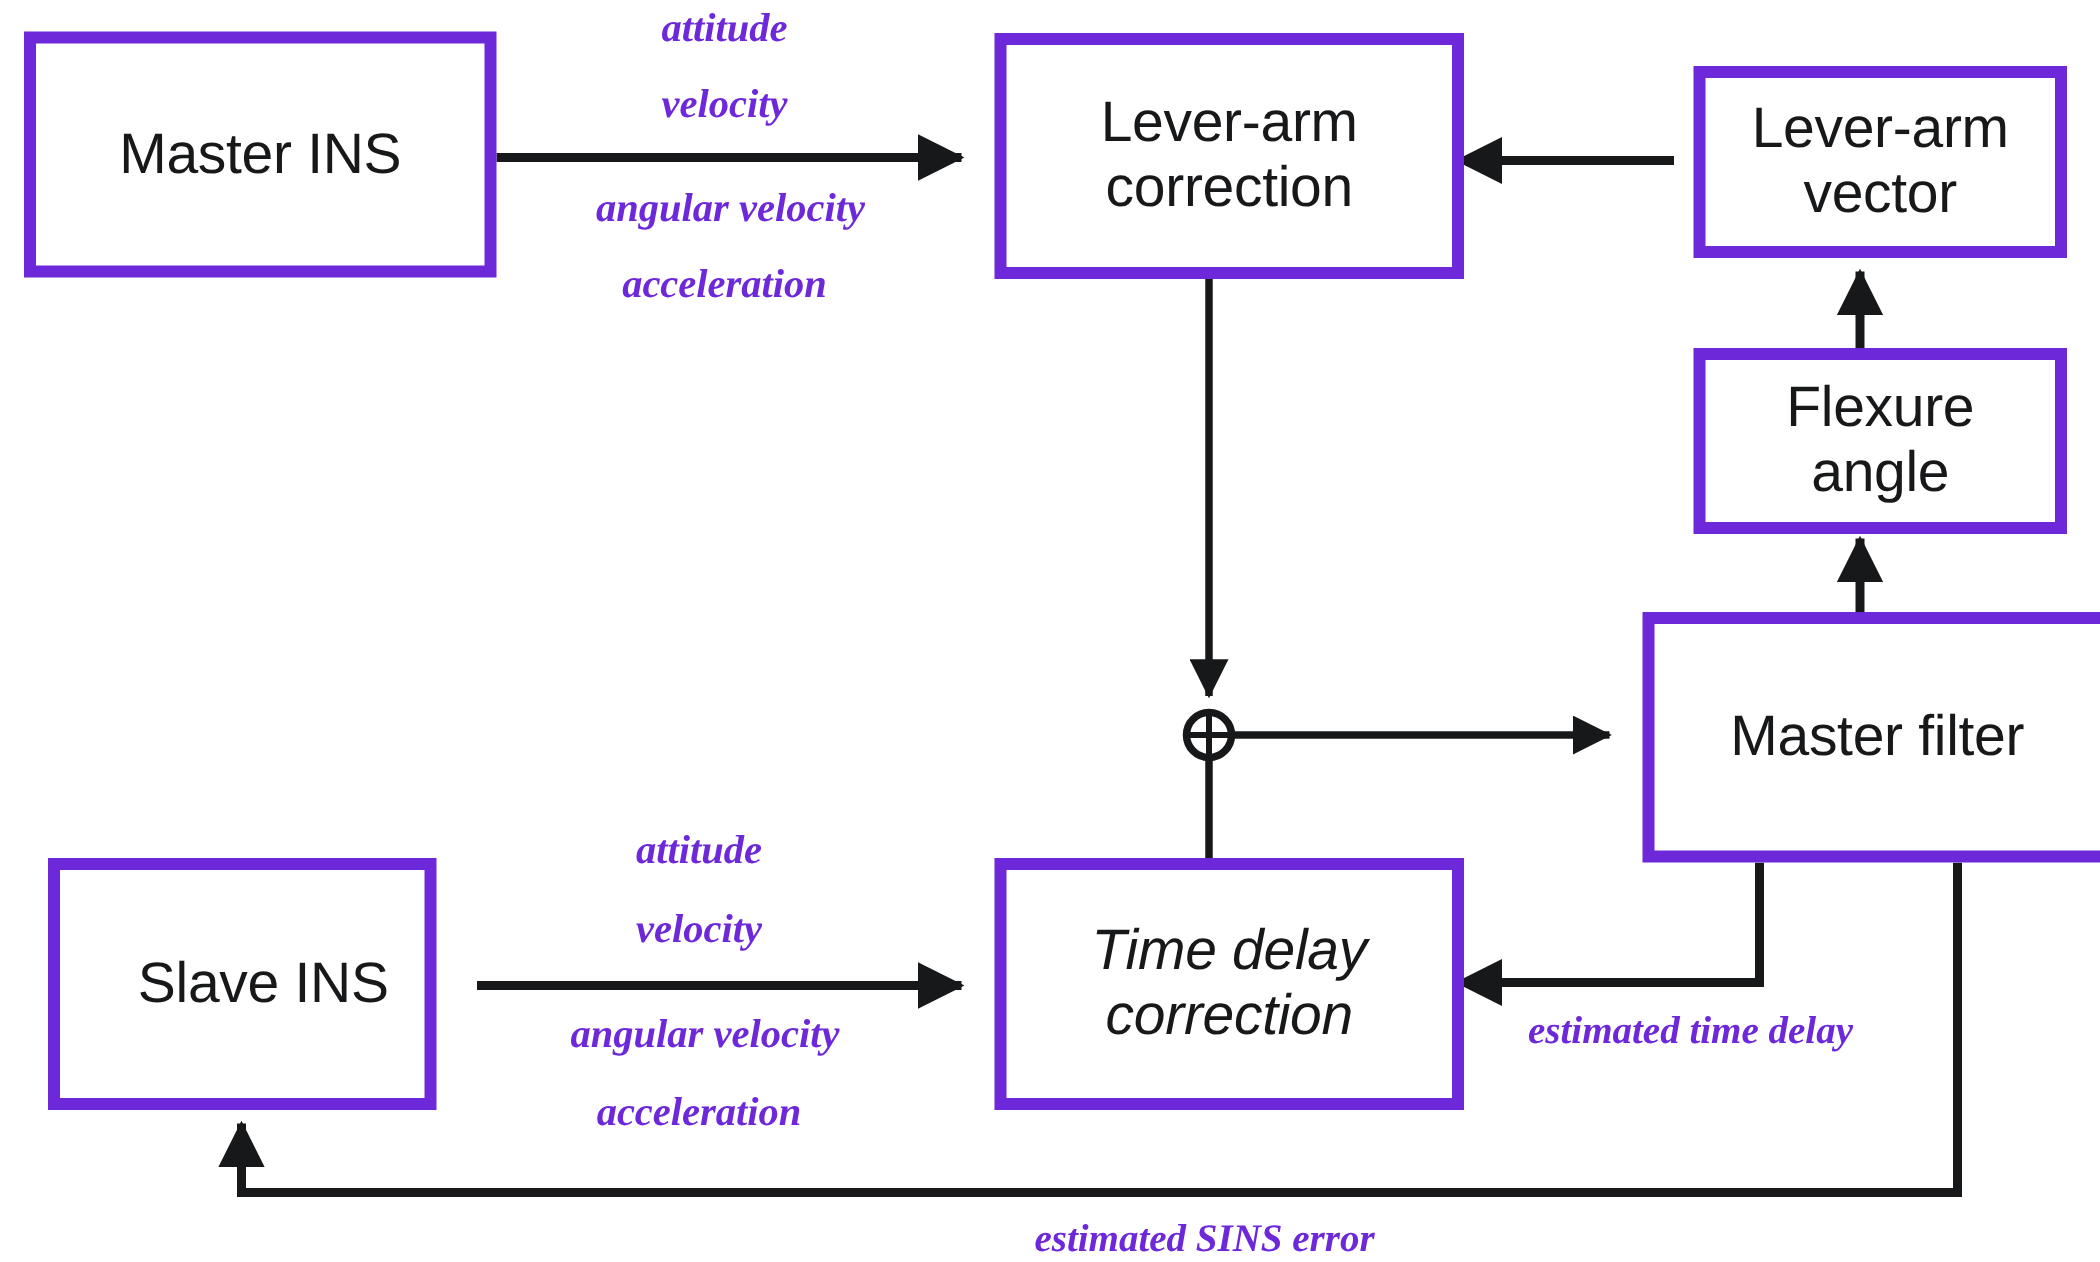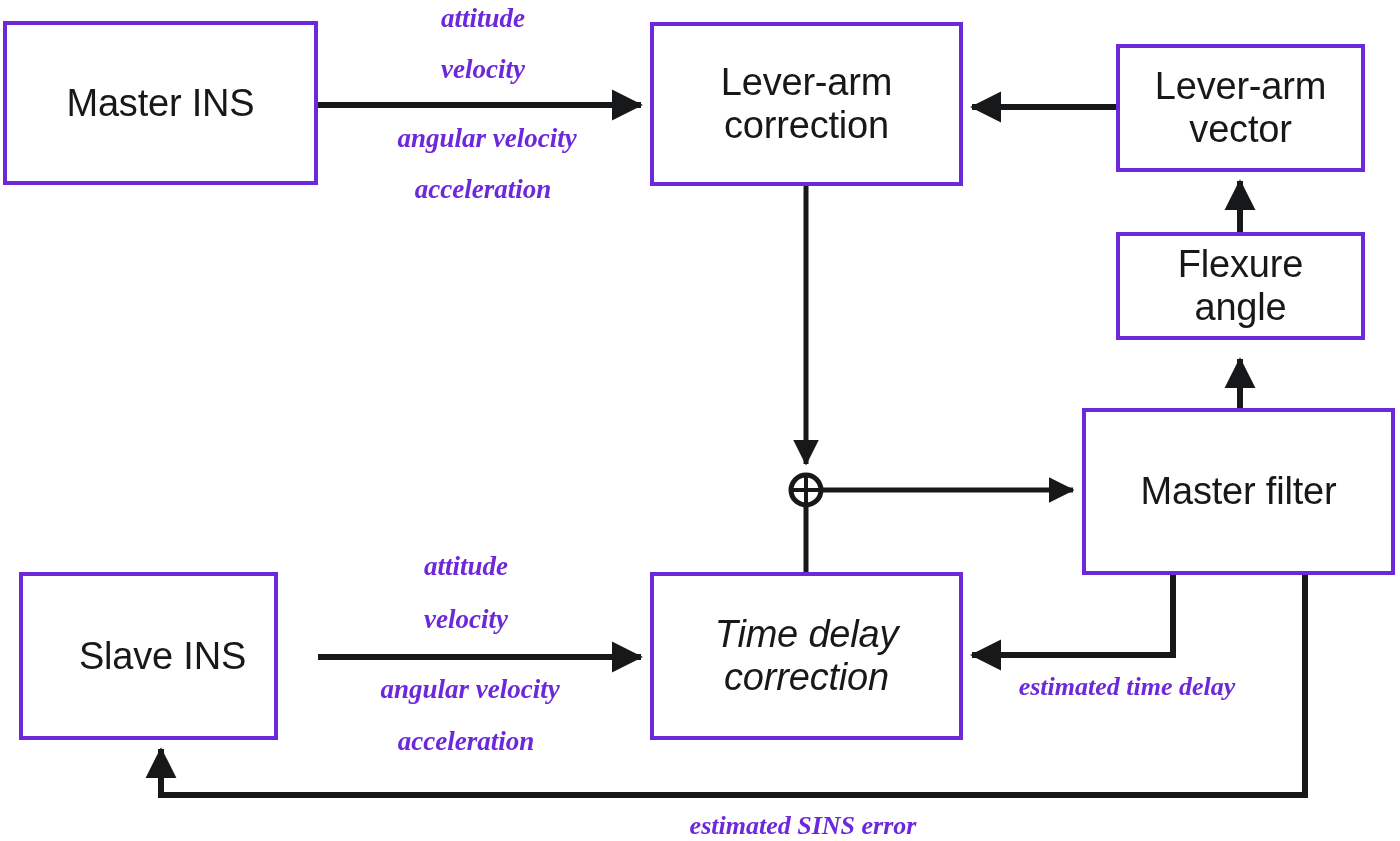--- a/index.html
+++ b/index.html
@@ -21,33 +21,34 @@
   #diagram-svg {
     position: absolute;
     left: 0;
     top: 0;
     width: 1400px;
     height: 841px;
   }
   .node-box {
     position: absolute;
     box-sizing: border-box;
-    border: 4px solid #6d28d9;
+    border: 8px solid #6d28d9;
     background: #ffffff;
     display: flex;
     align-items: center;
     justify-content: center;
     text-align: center;
     line-height: 1.12;
     color: #17181a;
     font-family: "Liberation Sans", sans-serif;
     font-weight: 400;
     letter-spacing: -0.2px;
     white-space: pre-line;
     z-index: 3;
+    margin-left: 13px;
   }
   .edge-label {
     position: absolute;
     color: #6d28d9;
     font-family: "Liberation Serif", serif;
     font-style: italic;
     font-weight: 700;
     white-space: nowrap;
     text-align: center;
     z-index: 4;
@@ -104,21 +105,21 @@
   <div class="node-box" style="left:650px; top:22px;  width:313px; height:164px; font-size:38px;">
     <span>Lever-arm
 correction</span>
   </div>
 
   <div class="node-box" style="left:1116px;top:44px;  width:249px; height:128px; font-size:38px;">
     <span>Lever-arm
 vector</span>
   </div>
 
-  <div class="node-box" style="left:1116px;top:232px; width:249px; height:108px; font-size:38px;">
+  <div class="node-box" style="left:1116px;top:232px; width:249px; height:124px; font-size:38px;">
     <span>Flexure
 angle</span>
   </div>
 
   <div class="node-box" style="left:1082px;top:408px; width:313px; height:167px; font-size:38px;">
     <span>Master filter</span>
   </div>
 
   <div class="node-box" style="left:19px;   top:572px; width:259px; height:168px; font-size:38px;padding-left:28px;">
     <span>Slave INS</span>

